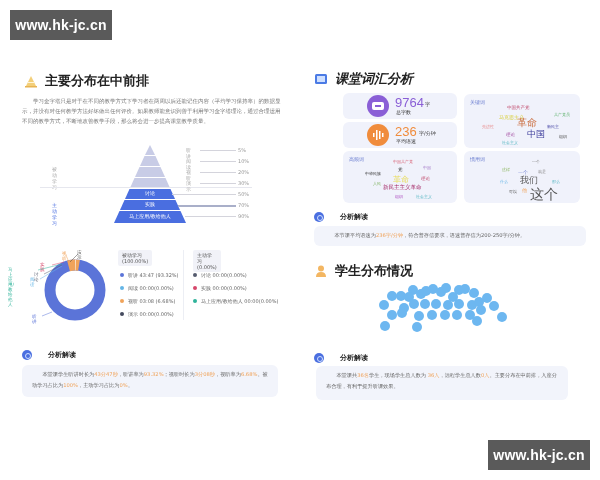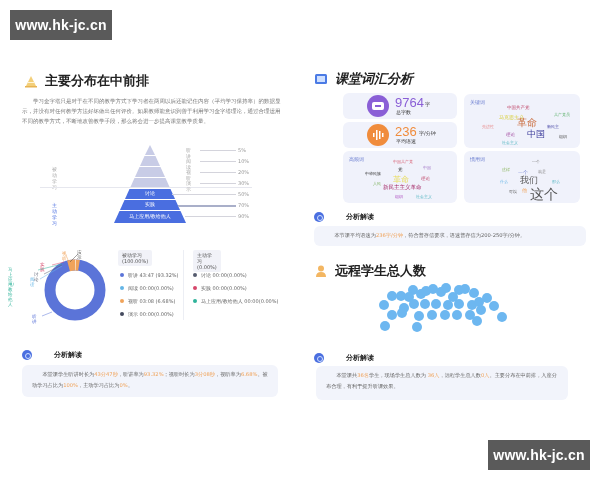--- a/index.html
+++ b/index.html
@@ -17,21 +17,21 @@
   .tri-label { position: absolute; font-size: 5px; color: #aaa; }
   .pct { position: absolute; font-size: 5px; color: #999; }
   .leader { position: absolute; height: 1px; background: #d4d4dc; }
   .leader.dark { background: #a9afc9; height: 2px; }
   .layer-text { position: absolute; font-size: 5px; color: #fff; text-align: center; }
 
   .legend-head { position: absolute; font-size: 5px; color: #555; background: #f1f2f8; padding: 2px 4px; border-radius: 2px; }
   .legend-item { position: absolute; font-size: 5px; color: #666; display: flex; align-items: center; gap: 4px; white-space: nowrap; }
   .dot { width: 4px; height: 4px; border-radius: 50%; display: inline-block; }
 
-  .analysis-head { position: absolute; display: flex; align-items: center; gap: 22px; font-size: 7px; font-weight: bold; color: #222; }
+  .analysis-head { position: absolute; display: flex; align-items: center; gap: 16px; font-size: 7px; font-weight: bold; color: #222; }
   .analysis-icon { width: 10px; height: 10px; border-radius: 50%; background: #4b6fe0; display: inline-block; position: relative; }
   .analysis-icon::after { content: ""; position: absolute; left: 3px; top: 3px; width: 4px; height: 4px; border-radius: 50%; border: 1px solid #cfe0ff; }
   .analysis-box { position: absolute; background: #f2f4fb; border-radius: 6px; font-size: 5.2px; color: #666; line-height: 11px; padding: 4px 10px; }
   .hl { color: #f0a35a; }
 
   .card { position: absolute; background: #f0f2fb; border-radius: 6px; }
   .card-title { position: absolute; left: 6px; top: 5px; font-size: 5px; color: #6a7dd0; }
   .word { position: absolute; white-space: nowrap; }
 
   .stat-icon { position: absolute; width: 22px; height: 22px; border-radius: 50%; }
@@ -251,21 +251,21 @@
 </div>
 <div class="analysis-box" style="left:314px; top:226px; width:272px; height:20px; text-indent:2em;">
   <span>本节课平均语速为</span><span class="hl">236字/分钟</span><span>，符合普存信要求，语速普存信为200-250字/分钟。</span>
 </div>
 
 <div class="section-title" style="left:314px; top:262px;">
   <svg class="icon-box" viewBox="0 0 14 14">
     <circle cx="7" cy="4.5" r="3" fill="#f3b662"></circle>
     <path d="M2 13 Q2 8 7 8 Q12 8 12 13 Z" fill="#f3b662"></path>
   </svg>
-  <span>远程学生总人数</span>
+  <span>学生分布情况</span>
 </div>
 
 <div class="abs" style="left:0; top:0;">
   <div class="bubble" style="left:387px; top:291px;"></div>
   <div class="bubble" style="left:396px; top:291px;"></div>
   <div class="bubble" style="left:408px; top:285px;"></div>
   <div class="bubble" style="left:416px; top:289px;"></div>
   <div class="bubble" style="left:428px; top:284px;"></div>
   <div class="bubble" style="left:436px; top:287px;"></div>
   <div class="bubble" style="left:441px; top:283px;"></div>

